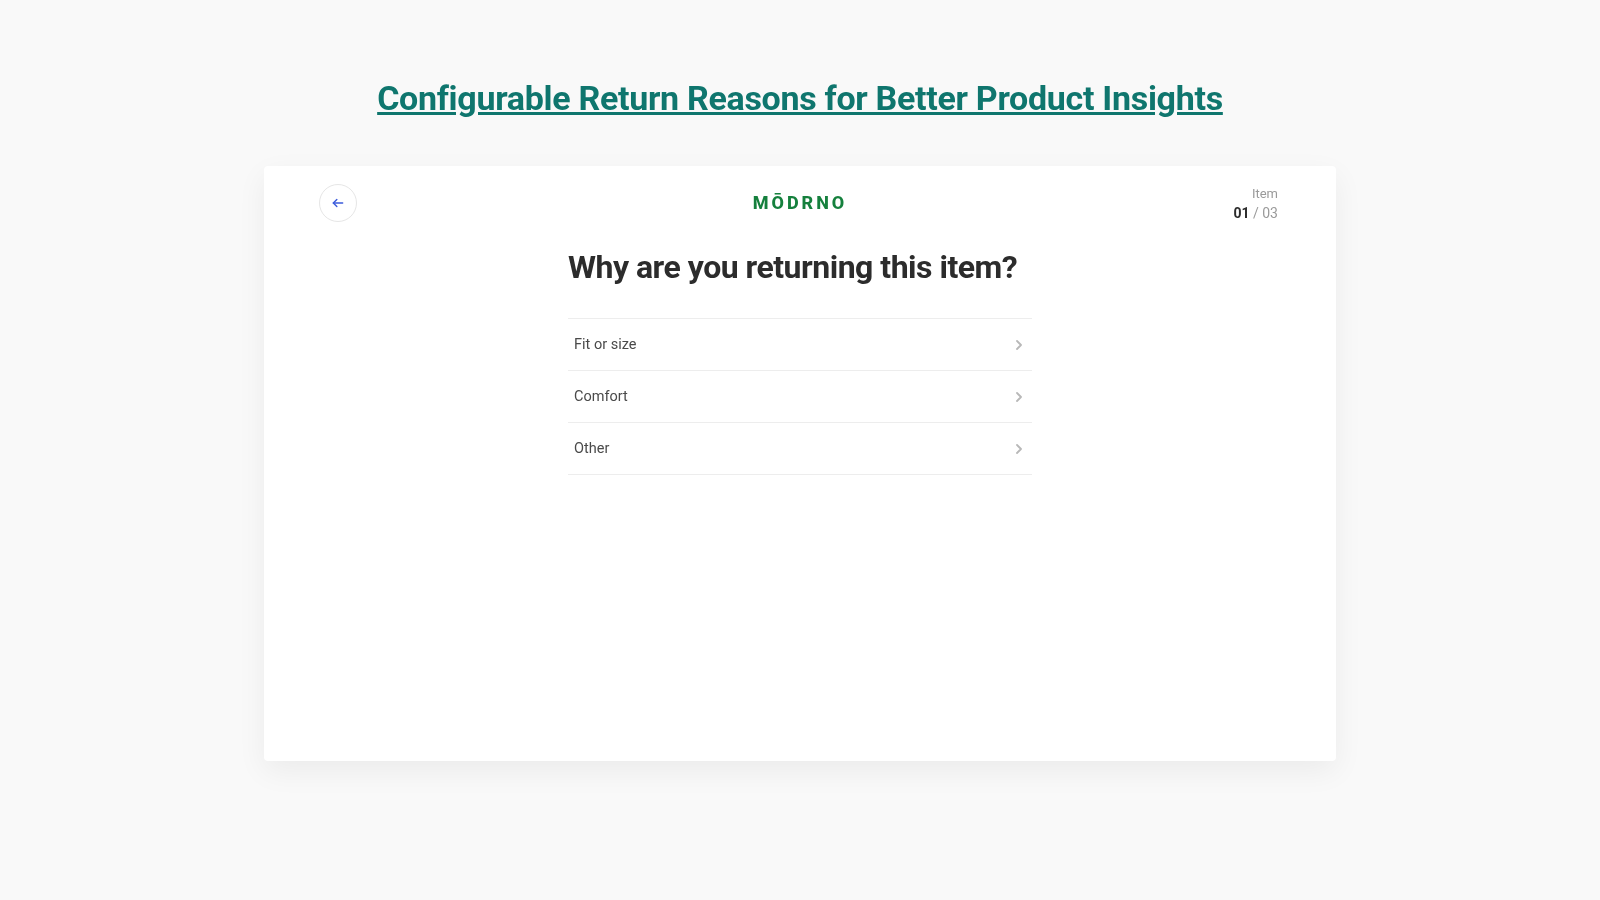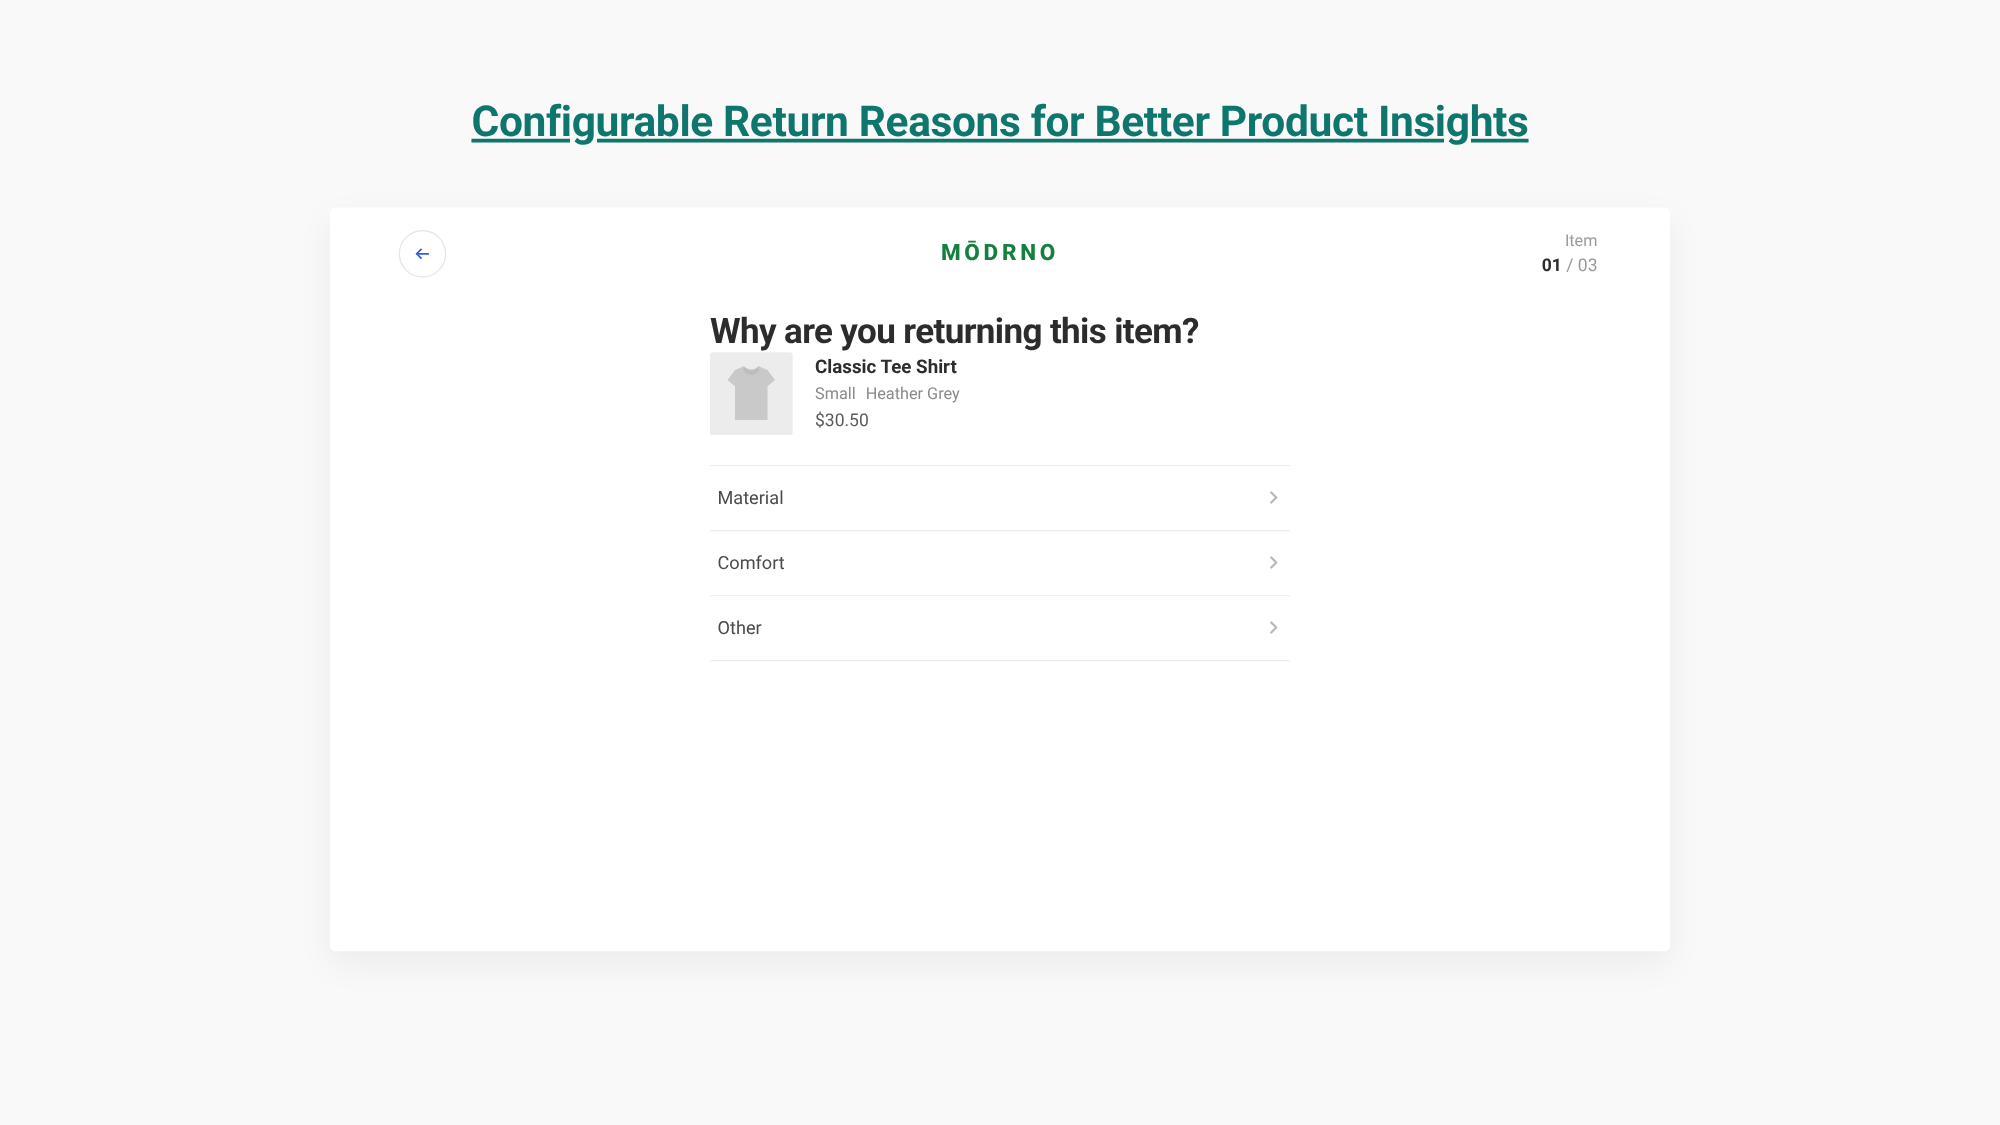--- a/index.html
+++ b/index.html
@@ -69,25 +69,26 @@
   .item-counter .cur { font-weight: 700; color: #2c2c2c; font-size: 14px; }
   .item-counter .of { color: #9a9a9a; font-size: 14px; }
   .content {
     position: absolute;
     top: 82px;
     left: 50%;
     transform: translateX(-50%);
     width: 464px;
   }
   .question {
-    font-size: 28px;
+    font-size: 32px;
     font-weight: 700;
     line-height: 1.2;
     color: #2c2c2c;
     letter-spacing: -0.5px;
+    margin-bottom: 32px;
   }
   .product {
     display: flex;
     gap: 18px;
     margin-bottom: 24px;
   }
   .product-img {
     width: 66px;
     height: 66px;
     background: #e8e8e8;
@@ -162,40 +163,24 @@
     <span class="label">Item</span>
     <span>
       <span class="cur">01</span><span class="of"> / </span><span class="of">03</span>
     </span>
   </div>
 
   <div class="content">
 
     <div class="question">Why are you returning this item?</div>
 
-    <div class="product">
-      <div class="product-img">
-        <svg width="66" height="66" viewBox="0 0 66 66">
-          <rect x="0" y="0" width="66" height="66" fill="#ececec"></rect>
-          <path d="M20 14 L27 11 Q33 16 39 11 L46 14 L52 22 L46 27 L46 54 L20 54 L20 27 L14 22 Z" fill="#c9c9c9"></path>
-          <path d="M27 11 Q33 18 39 11 L39 15 Q33 21 27 15 Z" fill="#bdbdbd"></path>
-        </svg>
-      </div>
-      <div class="product-info">
-        <div class="product-name">Classic Tee Shirt</div>
-        <div class="product-variants">
-          <span>Small</span><span class="sep"></span><span>Heather Grey</span>
-        </div>
-        <div class="product-price">$30.50</div>
-      </div>
-    </div>
 
     <div class="reason-list">
       <div class="reason-row">
-        <span class="reason-label">Material</span>
+        <span class="reason-label">Fit or size</span>
         <span class="chevron">
           <svg width="8" height="12" viewBox="0 0 8 12" fill="none" stroke="#b8b8b8" stroke-width="1.8" stroke-linecap="round" stroke-linejoin="round">
               <polyline points="2 2 6 6 2 10"></polyline>
             </svg>
         </span>
       </div>
       <div class="reason-row">
         <span class="reason-label">Comfort</span>
         <span class="chevron">
           <svg width="8" height="12" viewBox="0 0 8 12" fill="none" stroke="#b8b8b8" stroke-width="1.8" stroke-linecap="round" stroke-linejoin="round">

